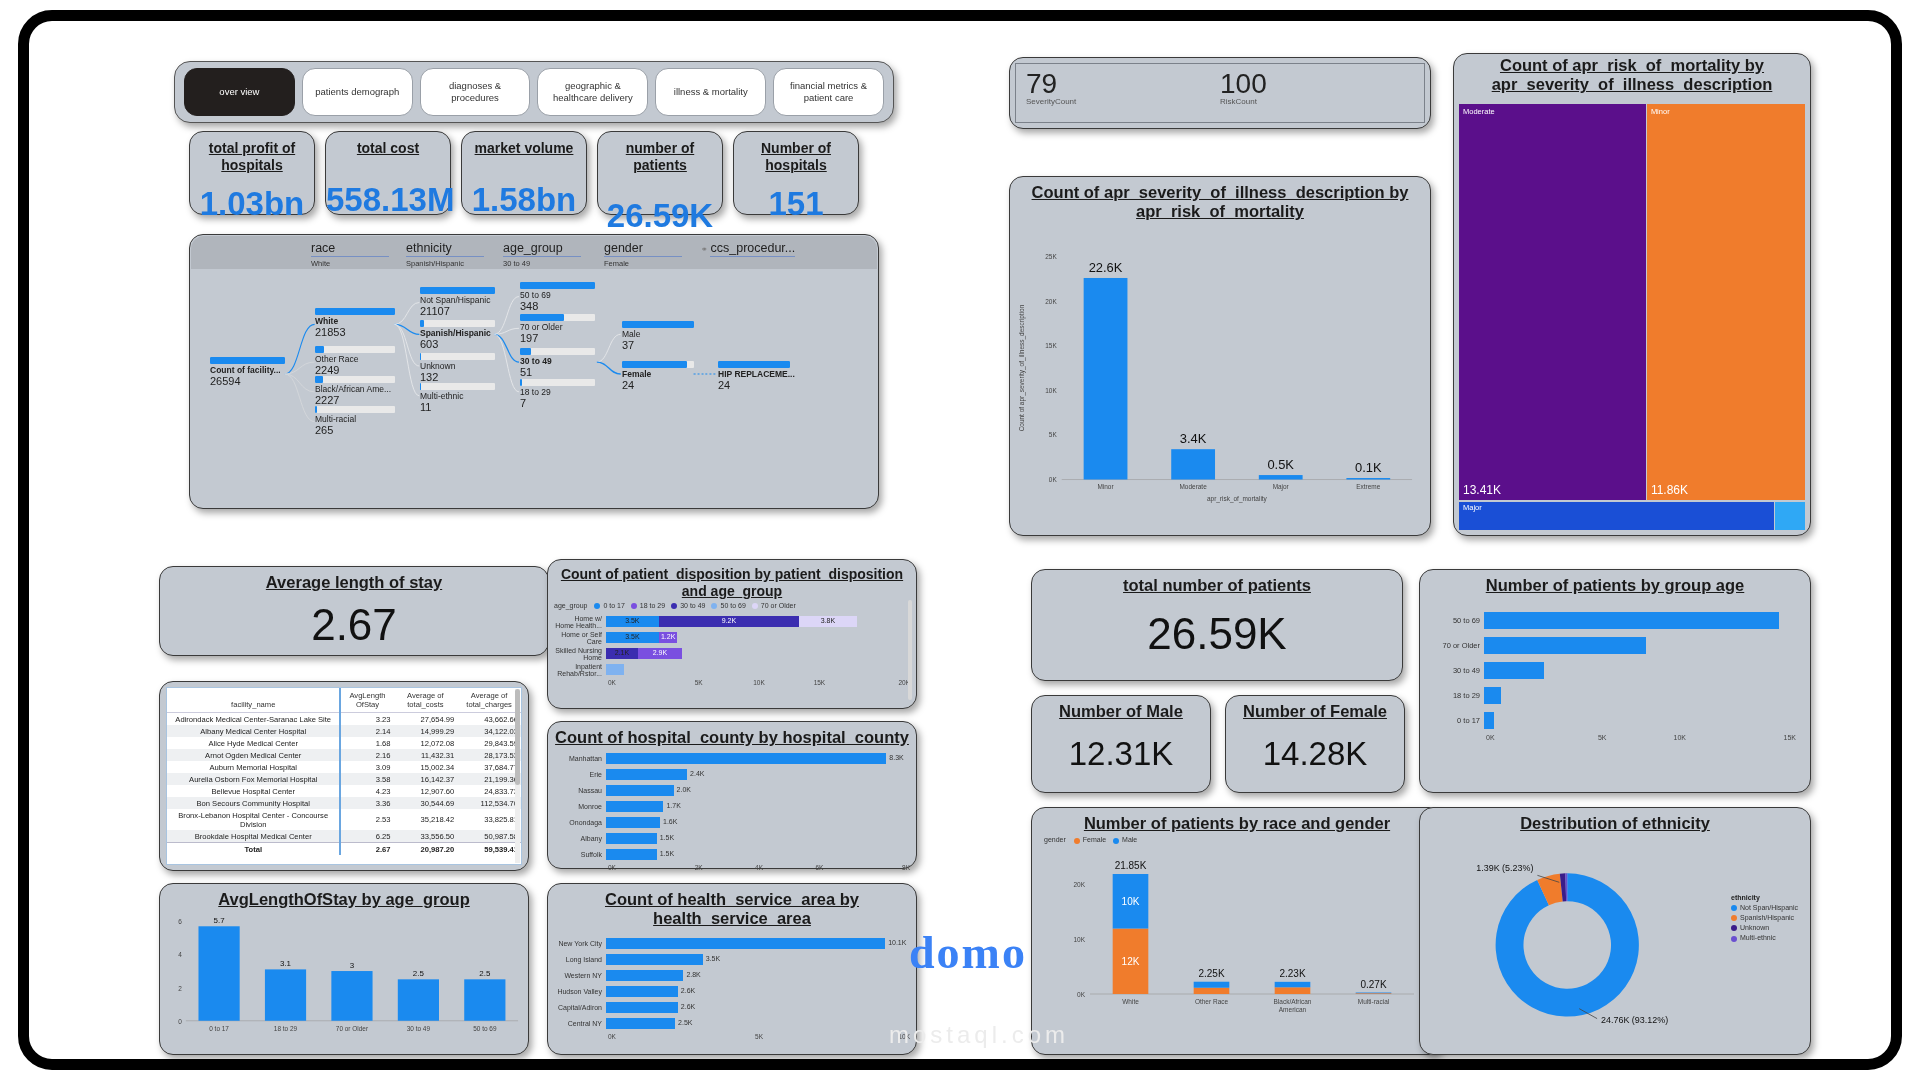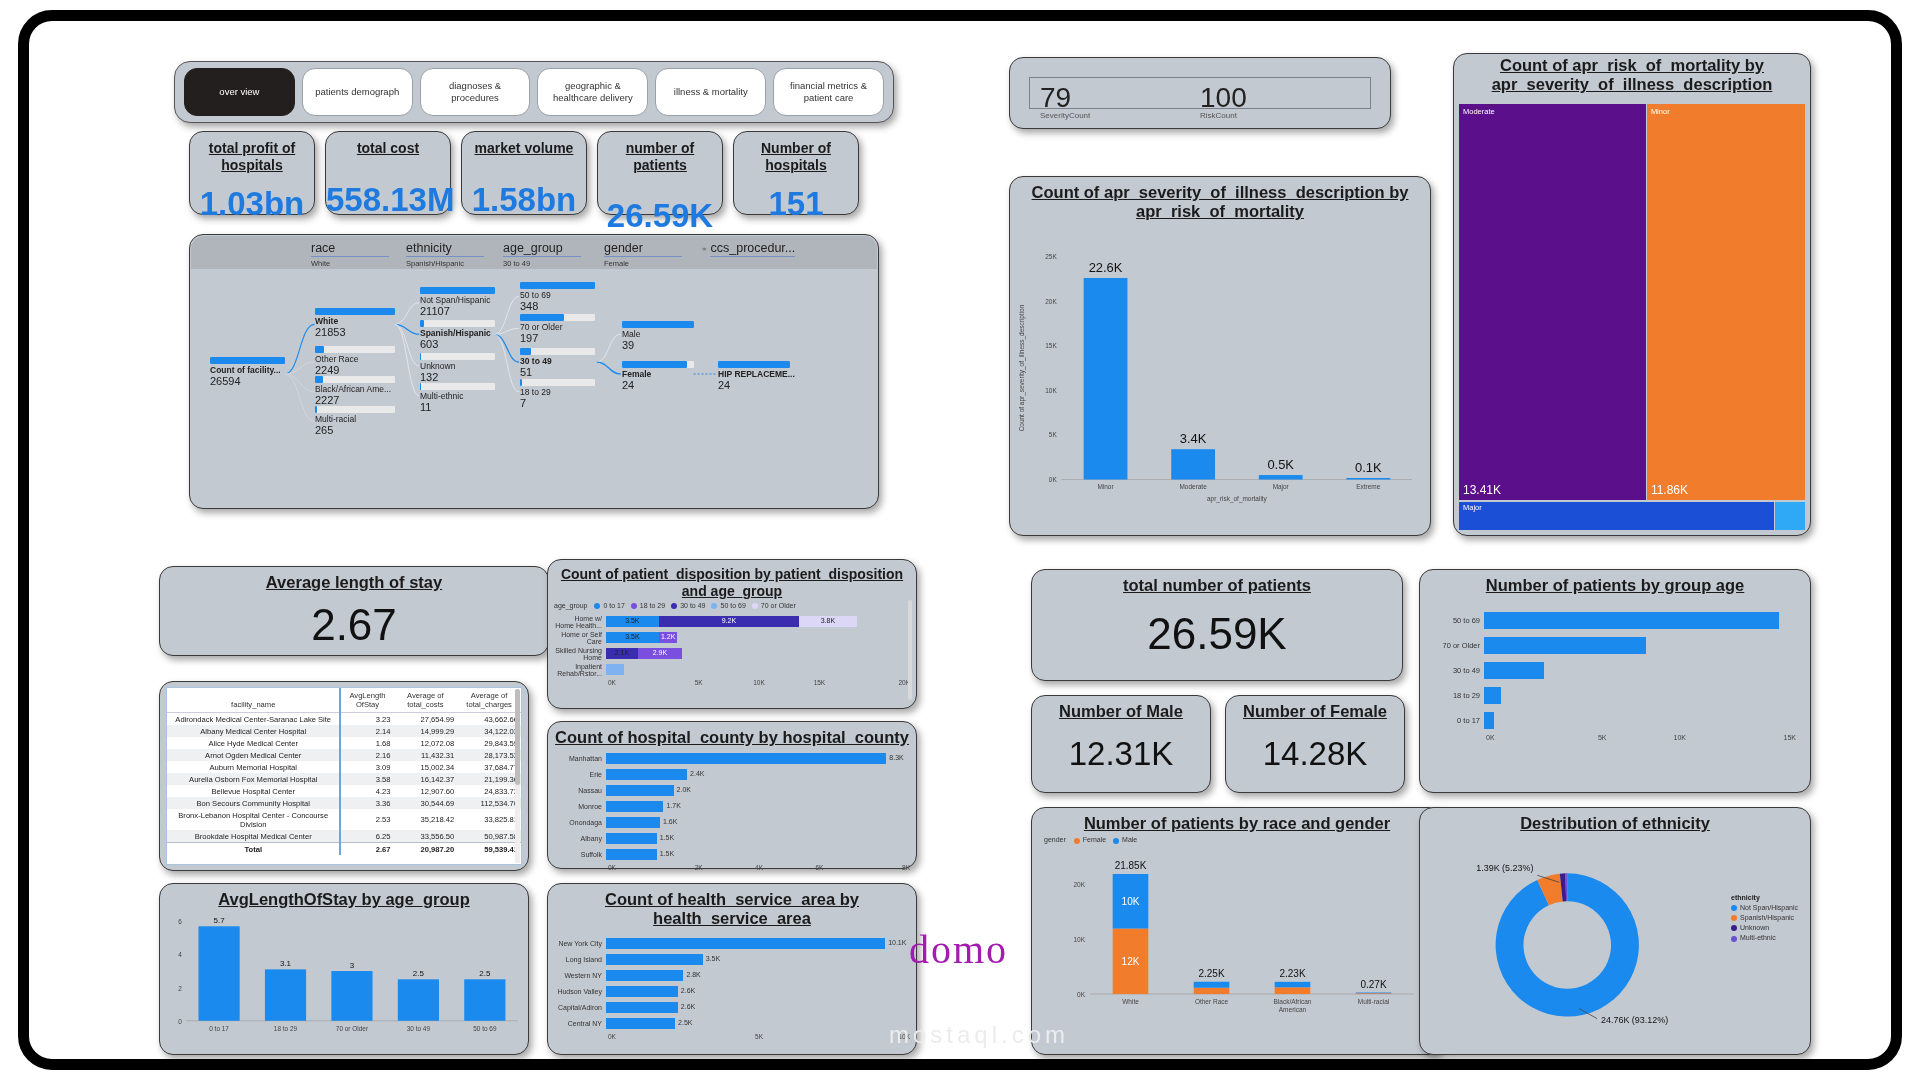--- a/index.html
+++ b/index.html
@@ -89,22 +89,22 @@
   table.facil td { padding:1.5px 3px; color:#222; }
   table.facil td.nm { text-align:center; }
   table.facil td.num { text-align:right; }
   table.facil tr.alt td { background:#eef0f2; }
   table.facil tr.tot td { font-weight:700; border-top:1px solid #bbc; }
 
   .legend { font-size:7px; color:#333; }
   .lgdot { display:inline-block; width:6px; height:6px; border-radius:50%; margin-right:3px; vertical-align:middle;}
 
   .wm {
-    position:absolute; left:880px; top:905px; color:#a21caf;
-    font-size:40px; font-weight:400; letter-spacing:2px;
+    position:absolute; left:880px; top:905px; color:#3b82f6;
+    font-size:46px; font-weight:700; letter-spacing:2px;
     font-family:"Liberation Serif", serif; z-index:0;
   }
   .wm2 { position:absolute; left:860px; top:1000px; color:#ececec; font-size:24px; letter-spacing:4px; }
 </style>
 </head>
 <body>
 
 <div class="frame">
 
   <div id="tabbar">
@@ -284,21 +284,21 @@
         </div>
       <div class="nname">18 to 29</div>
       <div class="nval">7</div>
     </div>
 
     <div class="node" style="left:432px;top:86px">
       <div class="nbarwrap" style="width:72px">
           <div class="nbar" style="width:100%"></div>
         </div>
       <div class="nname">Male</div>
-      <div class="nval">39</div>
+      <div class="nval">37</div>
     </div>
     <div class="node" style="left:432px;top:126px">
       <div class="nbarwrap" style="width:72px">
           <div class="nbar" style="width:90%"></div>
         </div>
       <div class="nname b">Female</div>
       <div class="nval">24</div>
     </div>
 
     <div class="node" style="left:528px;top:126px">
@@ -594,21 +594,21 @@
       <div style="display:flex;font-size:6.5px;color:#444;padding-left:54px;margin-top:1px" id="county-ticks">
           <div style="flex: 1 1 0%; text-align: left;">0K</div>
           <div style="flex: 1 1 0%; text-align: center;">2K</div>
           <div style="flex: 1 1 0%; text-align: center;">4K</div>
           <div style="flex: 1 1 0%; text-align: center;">6K</div>
           <div style="flex: 1 1 0%; text-align: right;">8K</div>
         </div>
     </div>
   </div>
 
-  <div class="panel" style="left:980px;top:36px;width:382px;height:72px;padding:19px">
+  <div class="panel" style="left:980px;top:36px;width:422px;height:72px;padding:5px">
     <div style="background:#c3c9d1;border:1px solid #7b818a;height:100%;display:flex;align-items:flex-start;padding:4px 10px">
       <div style="flex:1">
         <div style="font-size:28px;color:#222;font-weight:300">79</div>
         <div style="font-size:8px;color:#555;margin-top:-3px">SeverityCount</div>
       </div>
       <div style="flex:1">
         <div style="font-size:28px;color:#222;font-weight:300">100</div>
         <div style="font-size:8px;color:#555;margin-top:-3px">RiskCount</div>
       </div>
     </div>

